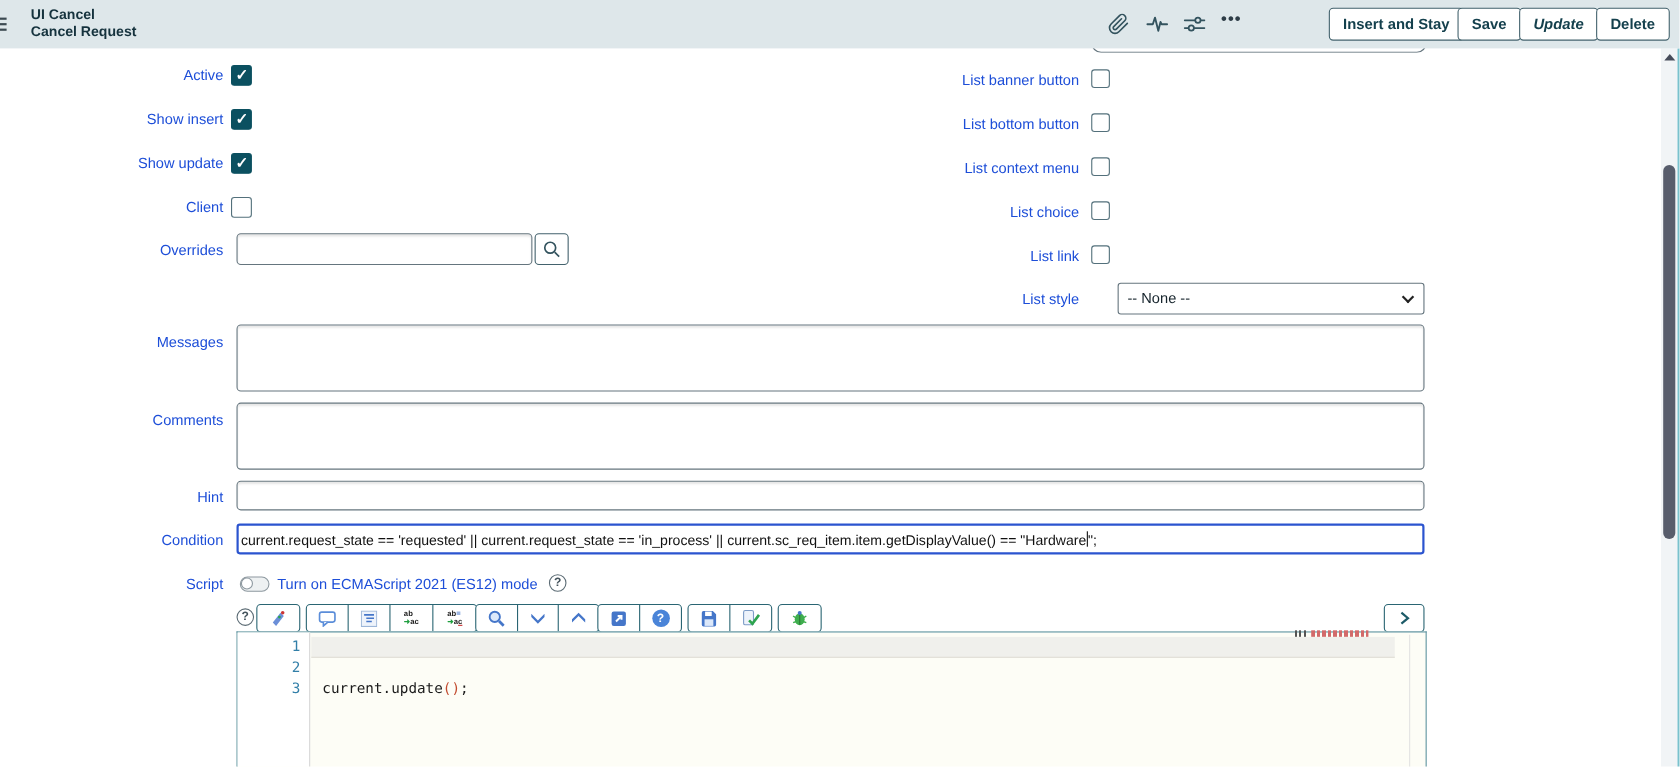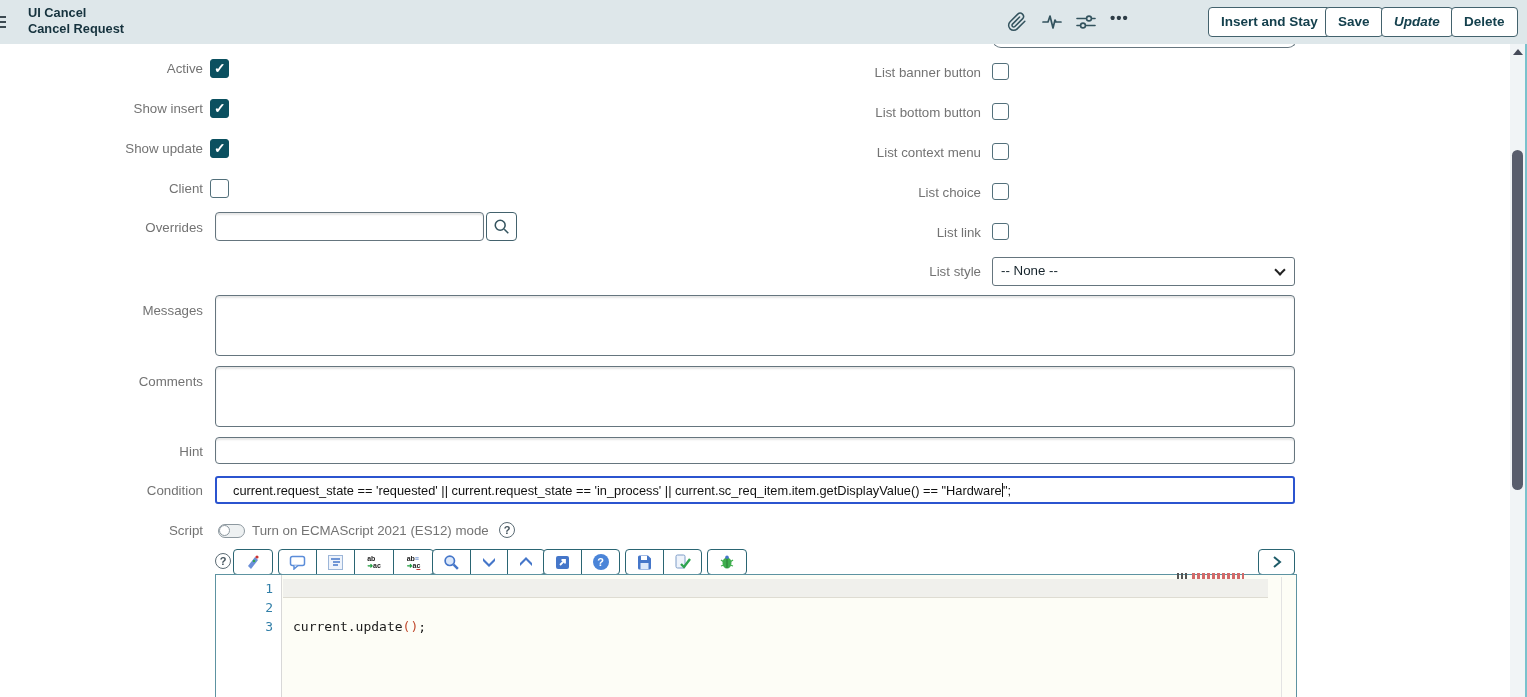--- a/index.html
+++ b/index.html
@@ -15,42 +15,42 @@
                color:#15323d; line-height:16px; }
   .hdr-icon { position:absolute; top:12px; width:20px; height:20px; cursor:pointer; }
   .hdr-dots { position:absolute; top:9px; font-size:15px; font-weight:bold; color:#2e3d47;
               letter-spacing:1px; cursor:pointer; }
   .hdr-btn { position:absolute; top:7px; height:30px; background:#fff;
              border:1px solid #43626d; border-radius:4px; color:#14404d;
              font-family:"Liberation Sans",sans-serif; font-size:13.5px; font-weight:bold;
              text-align:center; line-height:28px; cursor:pointer; padding:0 12px; }
 
   
-  .lbl { position:absolute; text-align:right; font-size:13.3px; color:#737373; }
+  .lbl { position:absolute; text-align:right; font-size:13.3px; color:#1d4ed8; }
   .cb  { position:absolute; background:#fff; border:1px solid #53707b; border-radius:3px;
          cursor:pointer; }
   .cb.big   { width:19px; height:19px; }
   .cb.small { width:17px; height:17px; }
   .cb.checked { background:#0b5060; border-color:#0b5060; }
   .cb.checked::after { content:"✓"; color:#fff; font-size:14px; font-weight:bold;
                        position:absolute; left:3px; top:0px; }
   .tx { position:absolute; border:1px solid #65757e; border-radius:4px; background:#fff;
         box-shadow:inset 0 2px 2px rgba(0,0,0,.10); font-family:"Liberation Sans",sans-serif;
         font-size:12.8px; color:#1b252b; padding:4px 7px; resize:none; }
   .select-box { position:absolute; border:1px solid #65757e; border-radius:3px; background:#fff;
         font-size:13.3px; color:#15232b; padding:5px 8px; cursor:pointer; }
   .select-box .chev { position:absolute; right:10px; top:10px; width:8px; height:8px;
         border-right:2px solid #222; border-bottom:2px solid #222; transform:rotate(45deg);
         margin-top:-2px; }
   .search-btn { position:absolute; width:31px; height:29px; background:#fff;
         border:1px solid #43626d; border-radius:4px; cursor:pointer; }
 
   
   .cond { position:absolute; border:2px solid #2b54cf; border-radius:3px; background:#fff;
-          font-size:12.8px; color:#111; padding:5px 16px; white-space:nowrap; overflow:hidden;
+          font-size:12.8px; color:#111; padding:5px 2px; white-space:nowrap; overflow:hidden;
           cursor:text; }
   .caret { display:inline-block; width:1.5px; height:14px; background:#111;
            vertical-align:-2px; }
 
   
   .toggle { position:absolute; width:27px; height:14px; border:1.5px solid #8d989f;
             border-radius:8px; background:#eef1f2; cursor:pointer; }
   .toggle .knob { position:absolute; left:0px; top:0px; width:11px; height:11px;
             border-radius:50%; background:#fff; border:1px solid #8d989f; }
   .help-circ { position:absolute; width:16px; height:16px; border:1.4px solid #5b6b74;
@@ -175,21 +175,21 @@
 <div class="lbl" style="left:700px;top:145px;width:281px;">List context menu</div>
 <div class="cb small" style="left:992px;top:143px;"></div>
 
 <div class="lbl" style="left:700px;top:185px;width:281px;">List choice</div>
 <div class="cb small" style="left:992px;top:183px;"></div>
 
 <div class="lbl" style="left:700px;top:225px;width:281px;">List link</div>
 <div class="cb small" style="left:992px;top:223px;"></div>
 
 <div class="lbl" style="left:700px;top:264px;width:281px;">List style</div>
-<div class="select-box" style="left:992px;top:257px;width:303px;height:29px;">
+<div class="select-box" style="left:1016px;top:257px;width:279px;height:29px;">
   <span>-- None --</span>
   <span class="chev"></span>
 </div>
 
 <div class="lbl" style="left:0;top:303px;width:203px;">Messages</div>
 <textarea class="tx" style="left: 215px; top: 295px; width: 1080px; height: 61px;"></textarea>
 
 <div class="lbl" style="left:0;top:374px;width:203px;">Comments</div>
 <textarea class="tx" style="left: 215px; top: 366px; width: 1080px; height: 61px;"></textarea>
 

